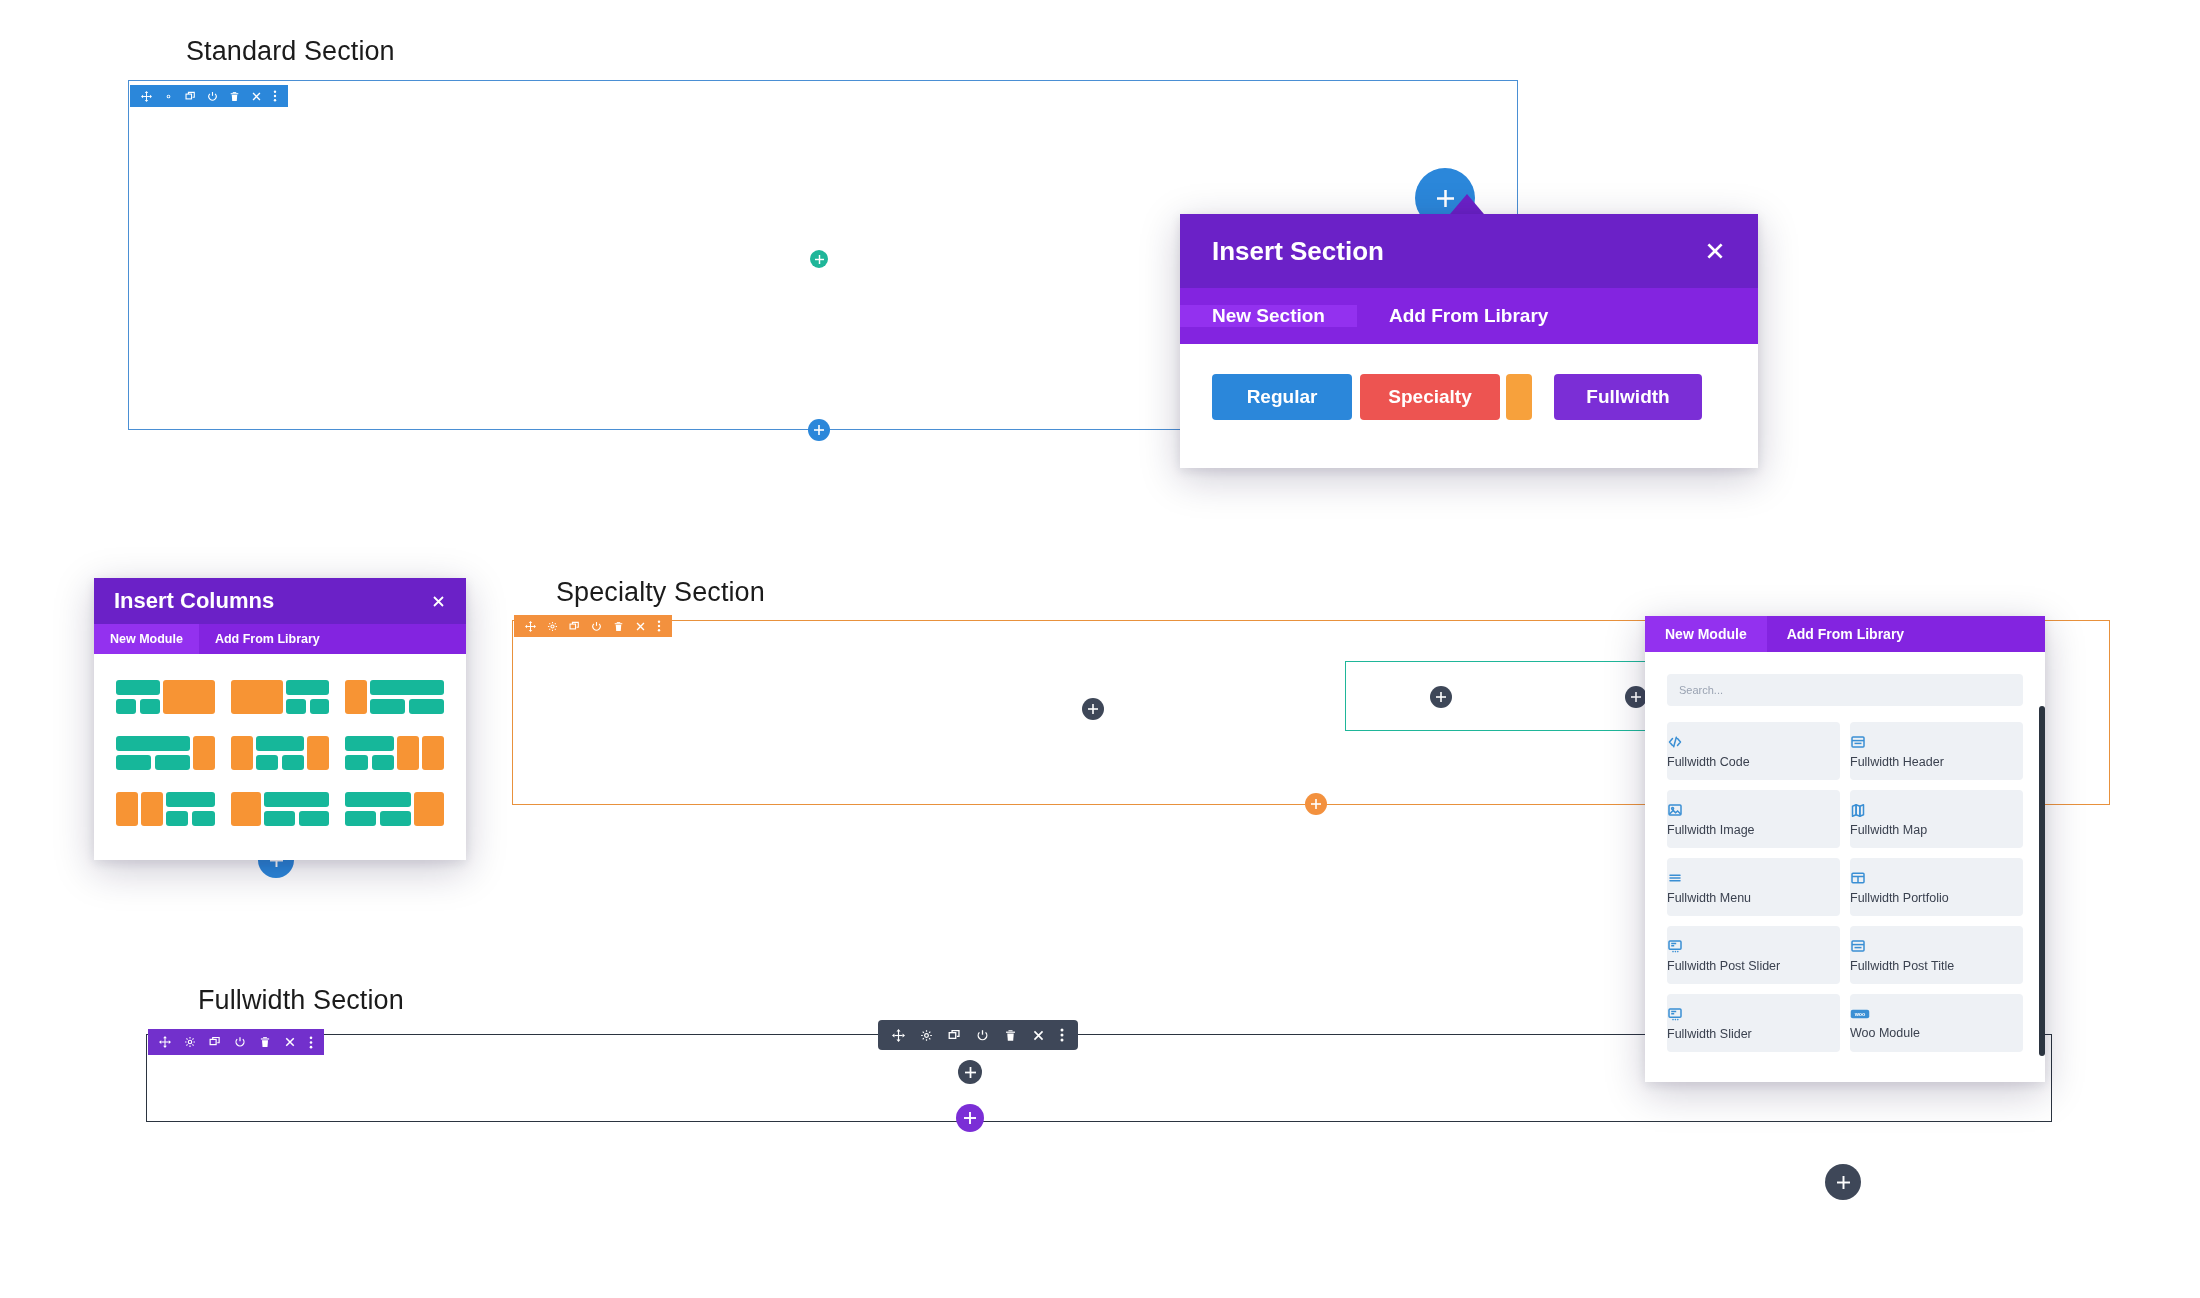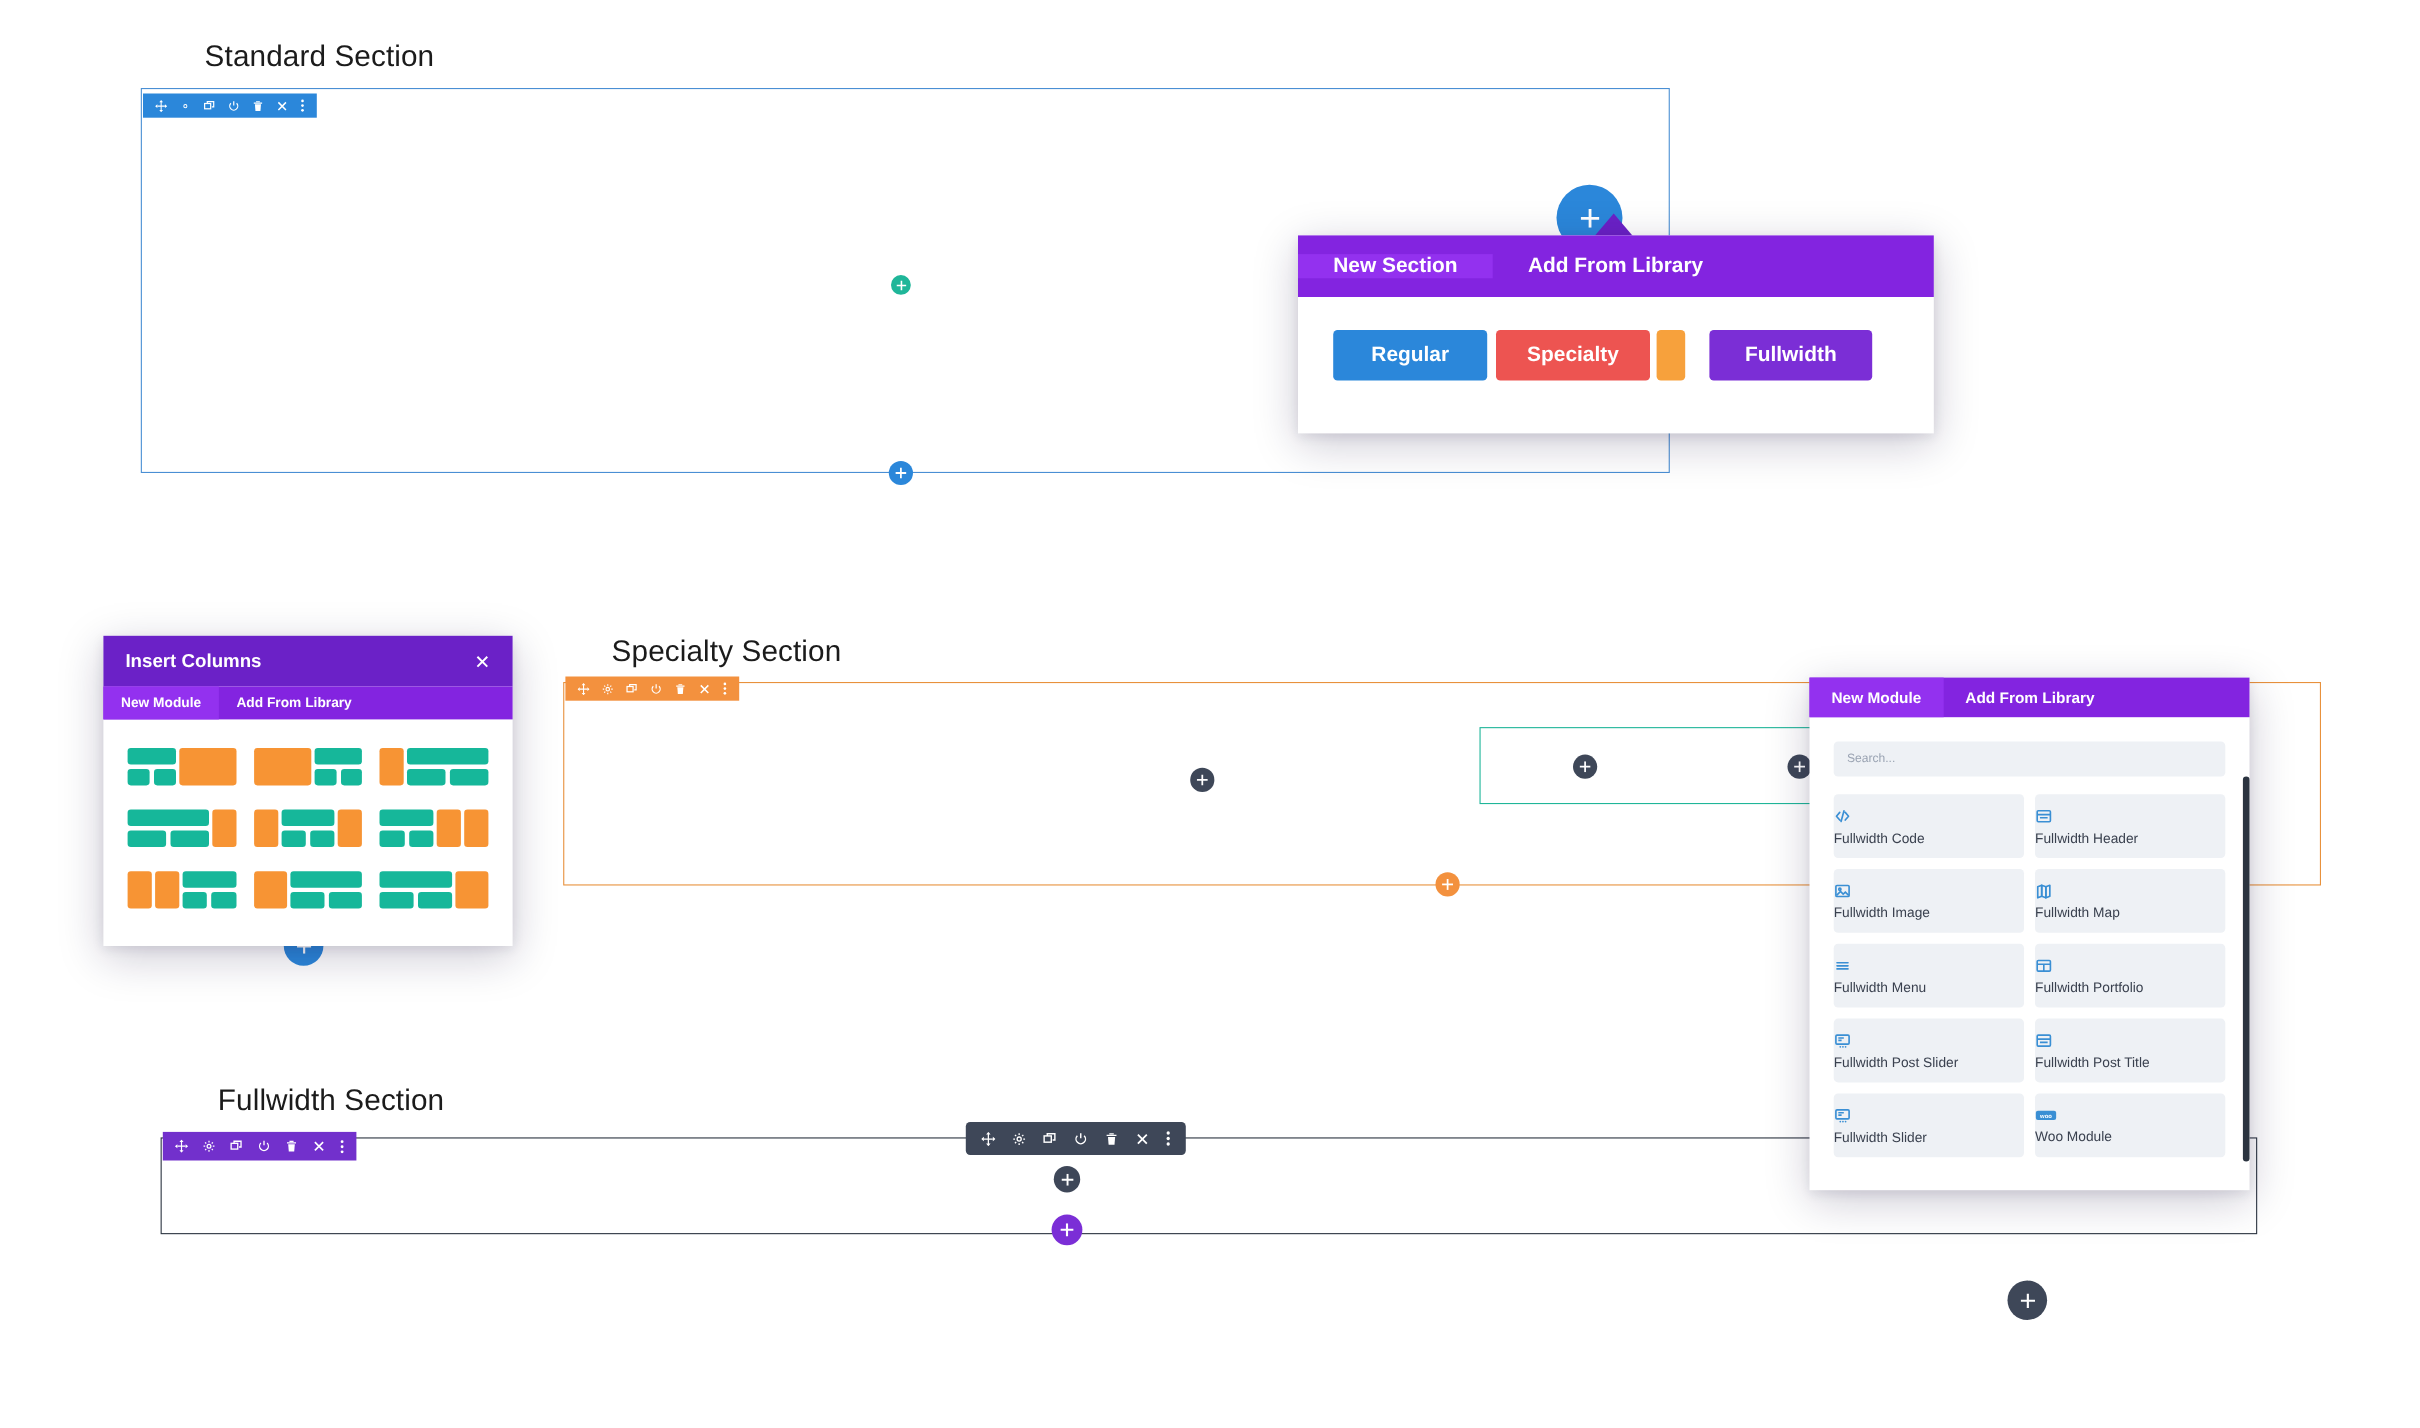--- a/index.html
+++ b/index.html
@@ -135,21 +135,21 @@
     padding: 0 24px;
   }
   .sec-btn.regular   { background: #2b87da; min-width: 140px; margin-right: 8px;}
   .sec-btn.specialty { background: #ed5451; min-width: 140px; margin-right: 6px;}
   .sec-btn.orange-chip{ background: #f7a13c; width: 26px; padding:0; margin-right: 22px;}
   .sec-btn.fullwidth { background: #7b2ed6; min-width: 148px; }
 
   
   #insert-columns-modal { left: 94px; top: 578px; width: 372px; }
   #insert-columns-modal .modal-head { height: 46px; padding: 0 20px; }
-  #insert-columns-modal .modal-title { font-size: 17px; }
+  #insert-columns-modal .modal-title { font-size: 22px; }
   #insert-columns-modal .modal-tabs { height: 30px; }
   #insert-columns-modal .modal-tab {
     font-size: 12.5px;
     display: flex; align-items: center;
     padding: 0 16px;
   }
   #insert-columns-modal .modal-body { padding: 22px 22px 30px 22px; }
   .col-grid {
     display: grid;
     grid-template-columns: repeat(3, 1fr);
@@ -309,20 +309,28 @@
         <path d="M4.25 0h1.5v10h-1.5z"></path>
         <path d="M0 4.25h10v1.5H0z"></path>
       </svg>
   </div>
 
   <div class="arrow-up" style="left:1445px; top:194px;
        border-left:22px solid transparent; border-right:22px solid transparent;
        border-bottom:26px solid #6b21c7;"></div>
 
   <div class="modal" id="insert-section-modal">
+    <div class="modal-head">
+      <span class="modal-title">Insert Section</span>
+      <span class="modal-close">
+        <svg width="22" height="22" viewBox="0 0 16 16" stroke="#fff" stroke-width="2">
+            <path d="M3.2 3.2l9.6 9.6M12.8 3.2l-9.6 9.6"></path>
+          </svg>
+      </span>
+    </div>
     <div class="modal-tabs">
       <div class="modal-tab active">New Section</div>
       <div class="modal-tab">Add From Library</div>
     </div>
     <div class="modal-body">
       <button class="sec-btn regular">Regular</button>
       <button class="sec-btn specialty">Specialty</button>
       <button class="sec-btn orange-chip"></button>
       <button class="sec-btn fullwidth">Fullwidth</button>
     </div>

